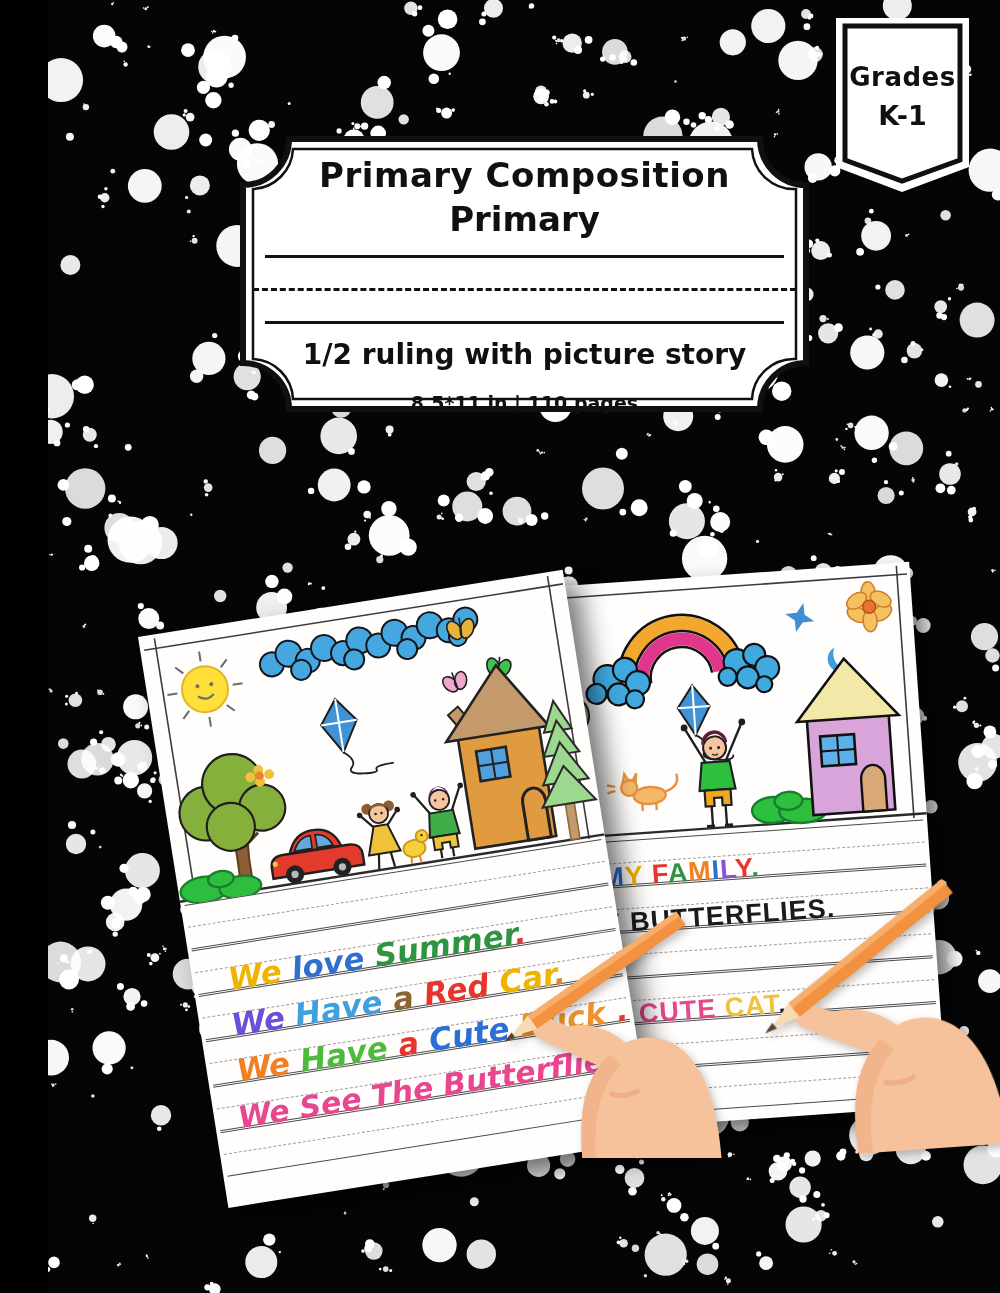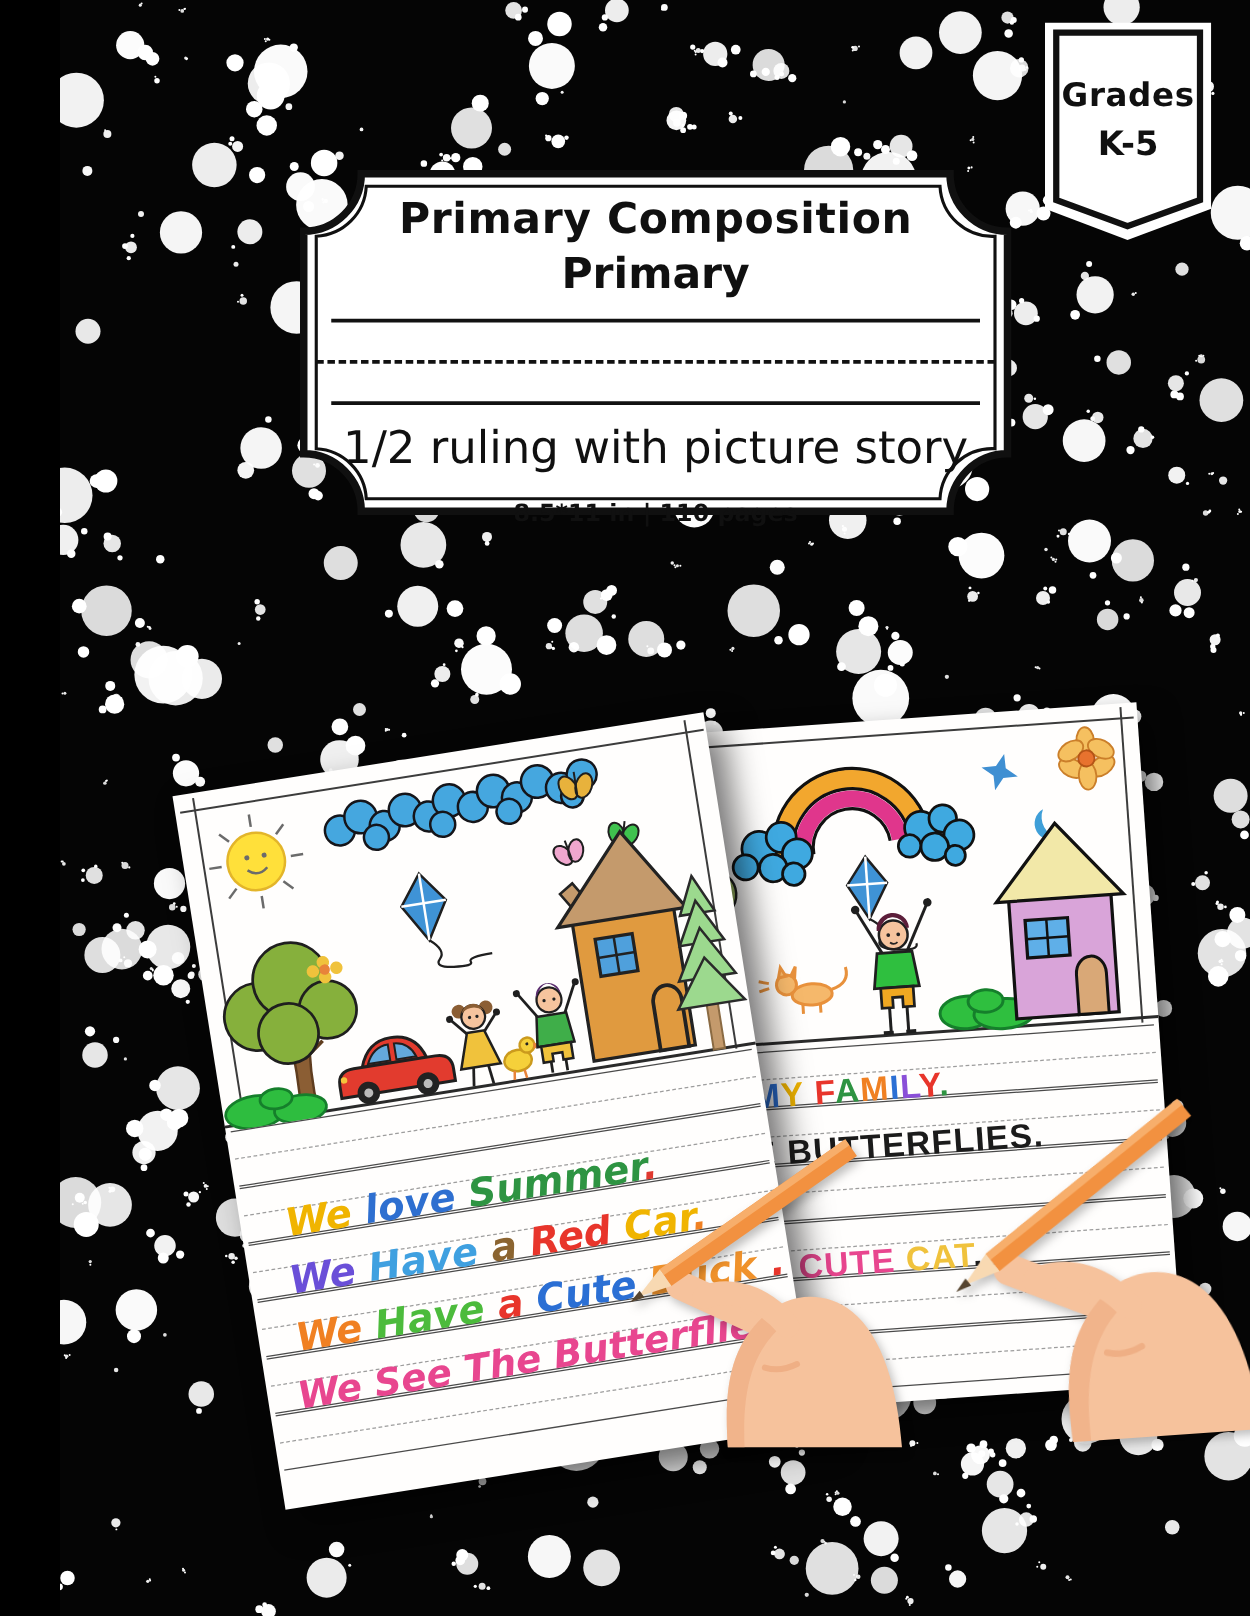--- a/index.html
+++ b/index.html
@@ -18,21 +18,21 @@
   
   .plaque{position:absolute;left:237px;top:133px;width:575px;height:282px;z-index:4;}
   .plaque svg{position:absolute;inset:0;}
   .plaque-content{position:absolute;inset:0;text-align:center;color:#101010;}
   .pt1{margin-top:22px;font-size:34px;font-weight:bold;letter-spacing:.5px;}
   .pt2{margin-top:4px;font-size:34px;font-weight:bold;}
   .pl-line{margin:0 28px;border-top:3px solid #111;}
   .pl-line.first{margin-top:16px;}
   .pl-line.dashed{margin:30px 16px 0;border-top:3px dashed #111;}
   .pl-line.last{margin-top:30px;}
-  .psub{margin-top:14px;font-size:36px;font-weight:normal;}
+  .psub{margin-top:14px;font-size:28px;font-weight:bold;}
   .pspec{margin-top:21px;font-size:19px;font-weight:bold;}
 
   
   .page{position:absolute;background:#fffefd;transform-origin:0 0;}
   .page-right{left:535px;top:588px;width:375px;height:545px;transform:rotate(-4deg);
               z-index:5;box-shadow:10px 12px 22px rgba(0,0,0,.55);}
   .page-left{left:138px;top:637px;width:430px;height:578px;transform:rotate(-9deg);
              z-index:7;box-shadow:12px 14px 26px rgba(0,0,0,.55);}
   .drawing{position:absolute;left:0;top:0;}
   .rows{position:absolute;left:0;right:0;}
@@ -2506,21 +2506,21 @@
 
   <div class="spine"></div>
 
   <div class="badge">
     <svg viewBox="0 0 133 176">
       <polygon points="0,0 133,0 133,149 66,174 0,149" fill="#ffffff"></polygon>
       <polygon points="9,8 124,8 124,142 66,163 9,142" fill="#ffffff" stroke="#101010" stroke-width="5"></polygon>
     </svg>
     <div class="badge-text">
       <div class="bl1">Grades</div>
-      <div class="bl2">K-5</div>
+      <div class="bl2">K-1</div>
     </div>
   </div>
 
   <div class="plaque">
     <svg viewBox="0 0 575 282">
       <path d="M52,6 H523 A46 46 0 0 0 569,52 V230 A46 46 0 0 0 523,276 H52 A46 46 0 0 0 6,230 V52 A46 46 0 0 0 52,6 Z" fill="#ffffff" stroke="#101010" stroke-width="6"></path>
       <path d="M56,16 H515 A42 42 0 0 0 559,56 V226 A42 42 0 0 0 515,266 H56 A42 42 0 0 0 16,226 V56 A42 42 0 0 0 56,16 Z" fill="none" stroke="#101010" stroke-width="2.5"></path>
     </svg>
     <div class="plaque-content">
       <div class="pt1">Primary Composition</div>

